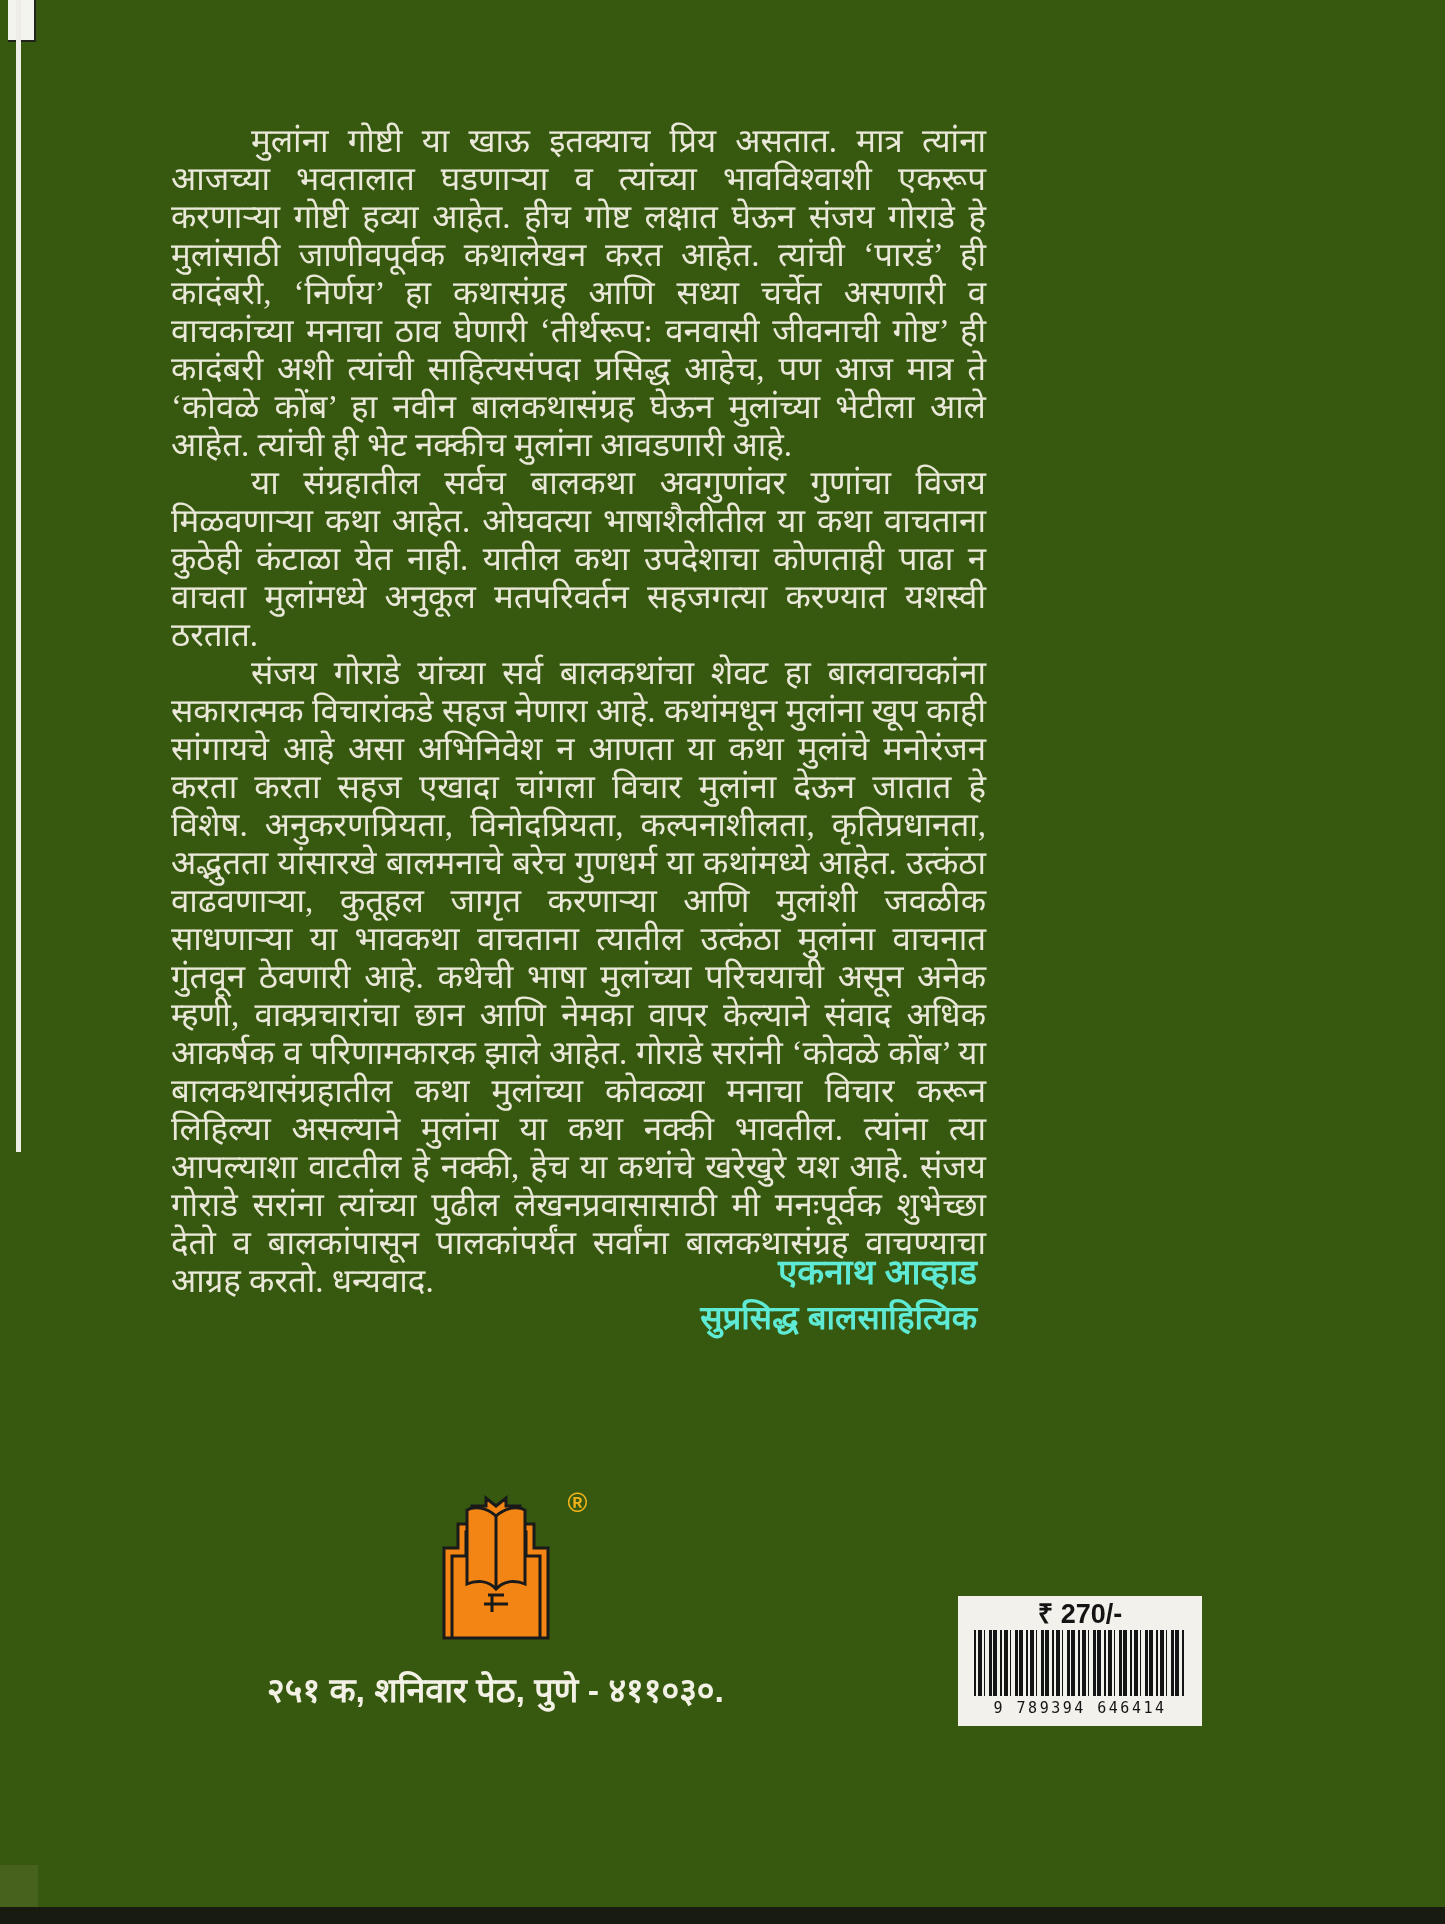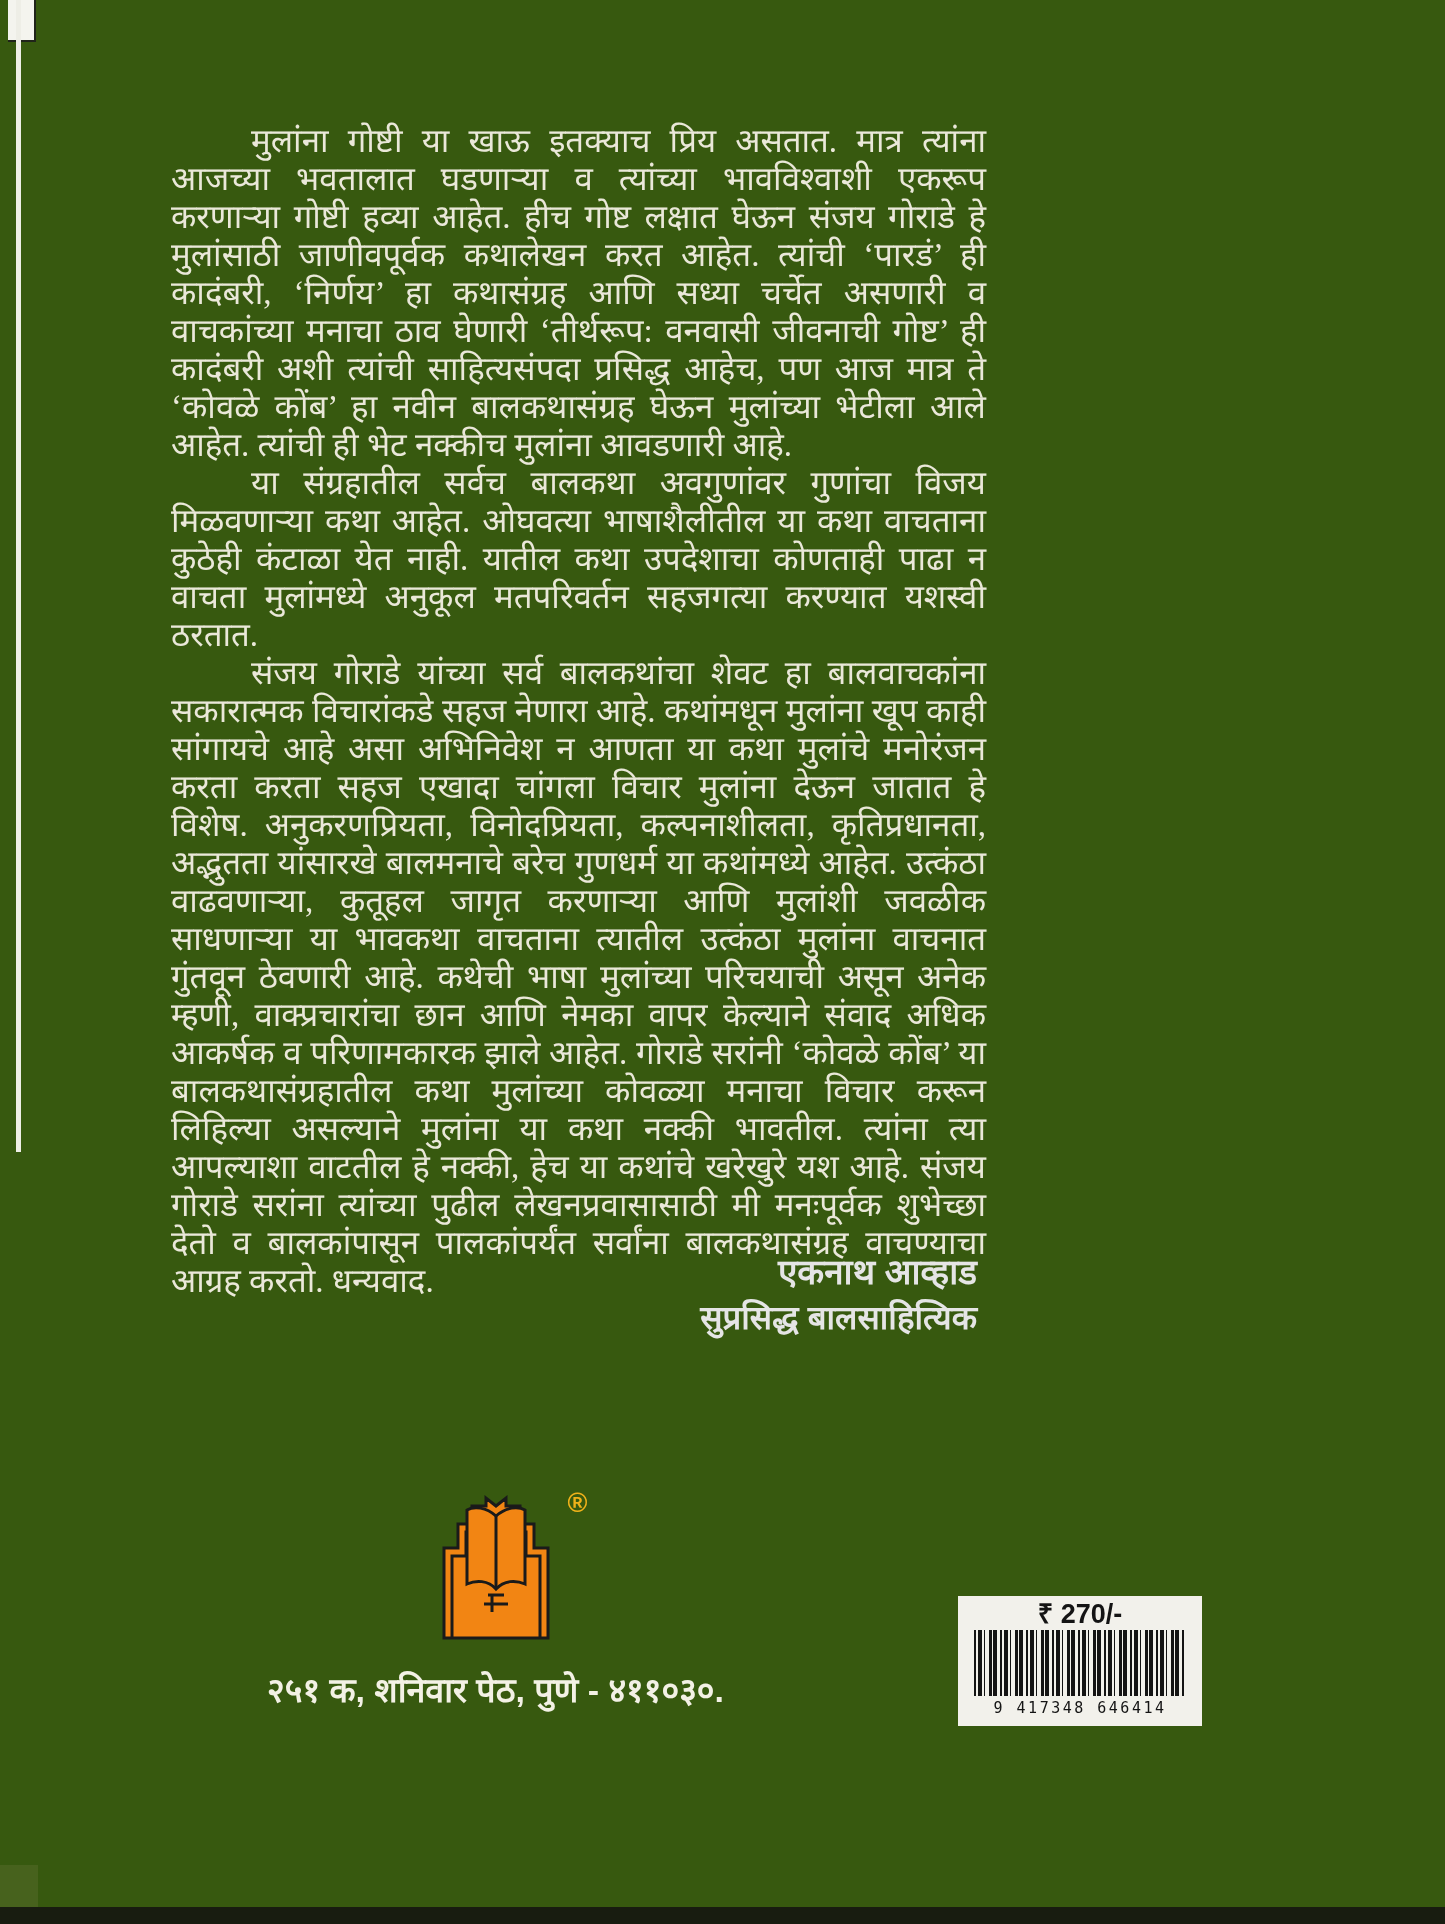--- a/index.html
+++ b/index.html
@@ -29,21 +29,21 @@
   .review{
     position:absolute;left:171px;top:122px;width:815px;
     color:#eae8d9;font-size:33px;line-height:38px;
     text-align:justify;
     font-family:Liberation Serif, serif;
   }
   .review p{margin:0;text-indent:80px;}
   
   .signature{
     position:absolute;right:468px;top:1248px;
-    text-align:right;color:#e5e5e5;font-weight:bold;
+    text-align:right;color:#5eead4;font-weight:bold;
   }
   .signature .sig-name{font-size:35px;line-height:48px;}
   .signature .sig-title{font-size:33px;line-height:44px;}
   
   .publisher{
     position:absolute;left:238px;top:1492px;width:515px;
     text-align:center;color:#f3f1e5;
   }
   .logo-wrap{position:relative;display:inline-block;}
   .logo-reg{
@@ -105,16 +105,16 @@
         <path d="M54,103 h16 M58,103 v9 M50,112 h24 M58,112 v8" stroke="#1a1a1a" stroke-width="3" fill="none"></path>
       </svg>
       <span class="logo-reg">®</span>
     </div>
     <div class="pub-address">२५१ क, शनिवार पेठ, पुणे - ४११०३०.</div>
   </div>
 
   <div class="barcode">
     <div class="price">₹ 270/-</div>
     <div class="bars"></div>
-    <div class="isbn">9 417348 646414</div>
+    <div class="isbn">9 789394 646414</div>
   </div>
 
 </div>
 
 </body></html>

